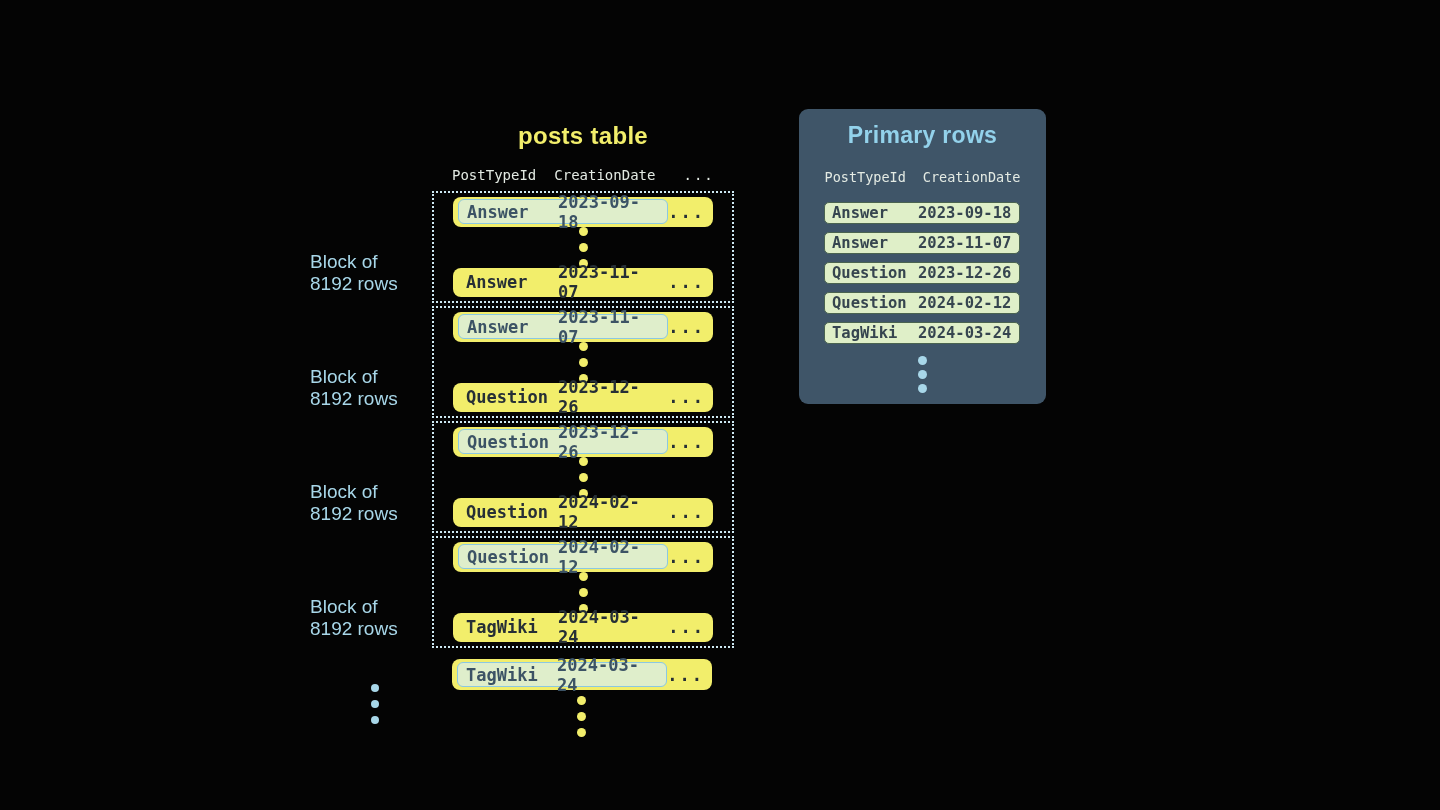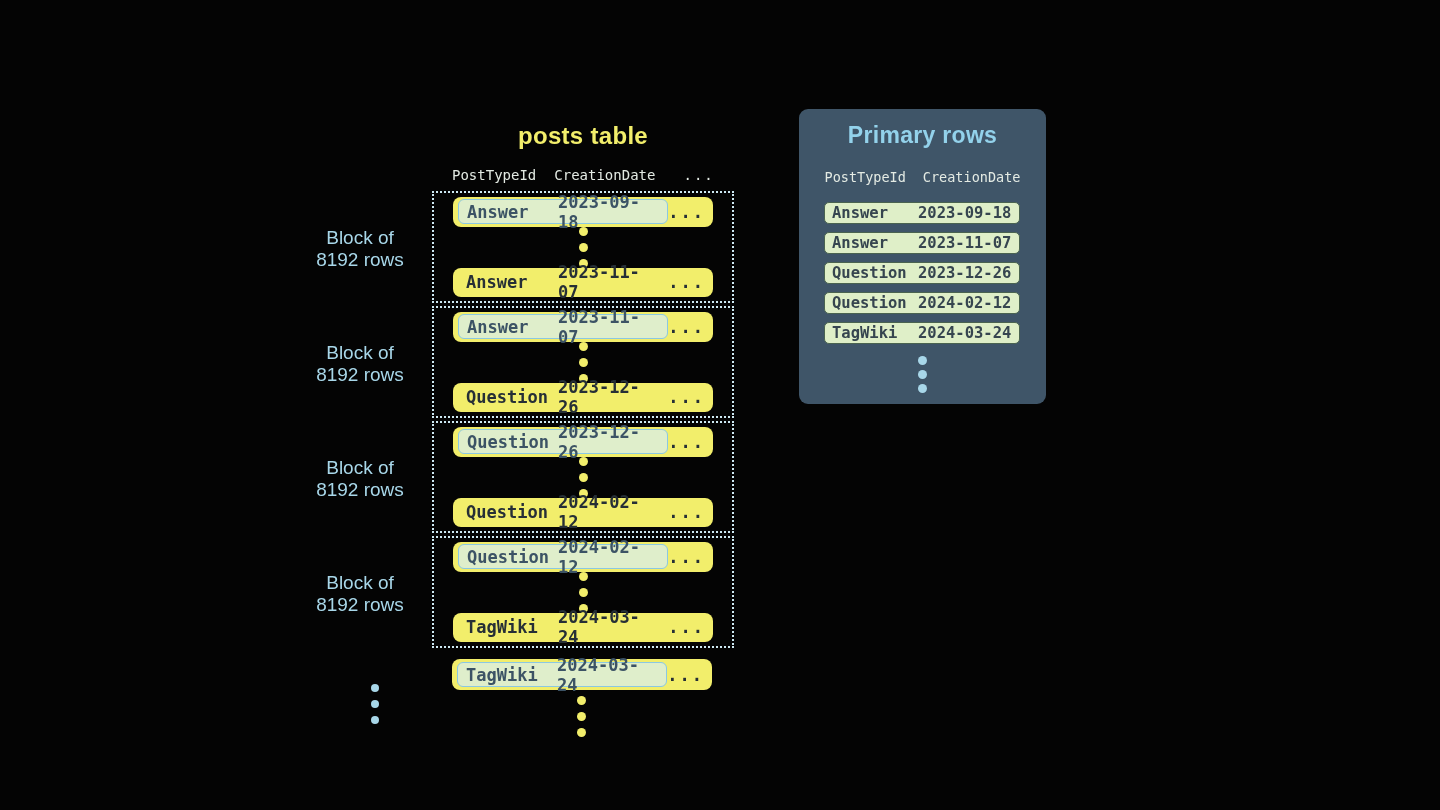--- a/index.html
+++ b/index.html
@@ -40,22 +40,22 @@
   .vdots{display:flex;flex-direction:column;align-items:center;gap:7px;}
   .vdots i{display:block;width:9px;height:9px;border-radius:50%;}
   .vdots.ydots i{background:var(--yellow);}
   .vdots.bdots i{background:var(--light_blue);}
 
   .trailing-row{position:absolute;left:452px;top:659px;}
   .trailing-dots{position:absolute;left:577px;top:696px;}
   .more-blocks-dots{position:absolute;left:371px;top:684px;gap:8px;}
   .more-blocks-dots i{width:8px;height:8px;}
 
-  .block-label{position:absolute;left:294px;width:132px;text-align:center;
-    font-size:19px;line-height:21.5px;color:var(--light_blue);}
+  .block-label{position:absolute;left:310px;width:132px;text-align:left;
+    font-size:19px;line-height:21.5px;color:var(--light_blue);margin-top:24px;}
   .bl-1{top:227px;} .bl-2{top:342px;} .bl-3{top:457px;} .bl-4{top:572px;}
 
   
   .panel{position:absolute;left:799px;top:109px;width:247px;height:295px;
     background:var(--panel_bg);border-radius:9px;}
   .panel-title{position:absolute;top:13px;left:0;width:100%;text-align:center;
     font-size:23px;font-weight:600;color:var(--panel_title);letter-spacing:.3px;}
   .panel-headers{position:absolute;top:60px;left:0;width:100%;display:flex;
     justify-content:center;gap:17px;font-family:"DejaVu Sans Mono",monospace;
     font-size:13.5px;color:var(--header_text);}

